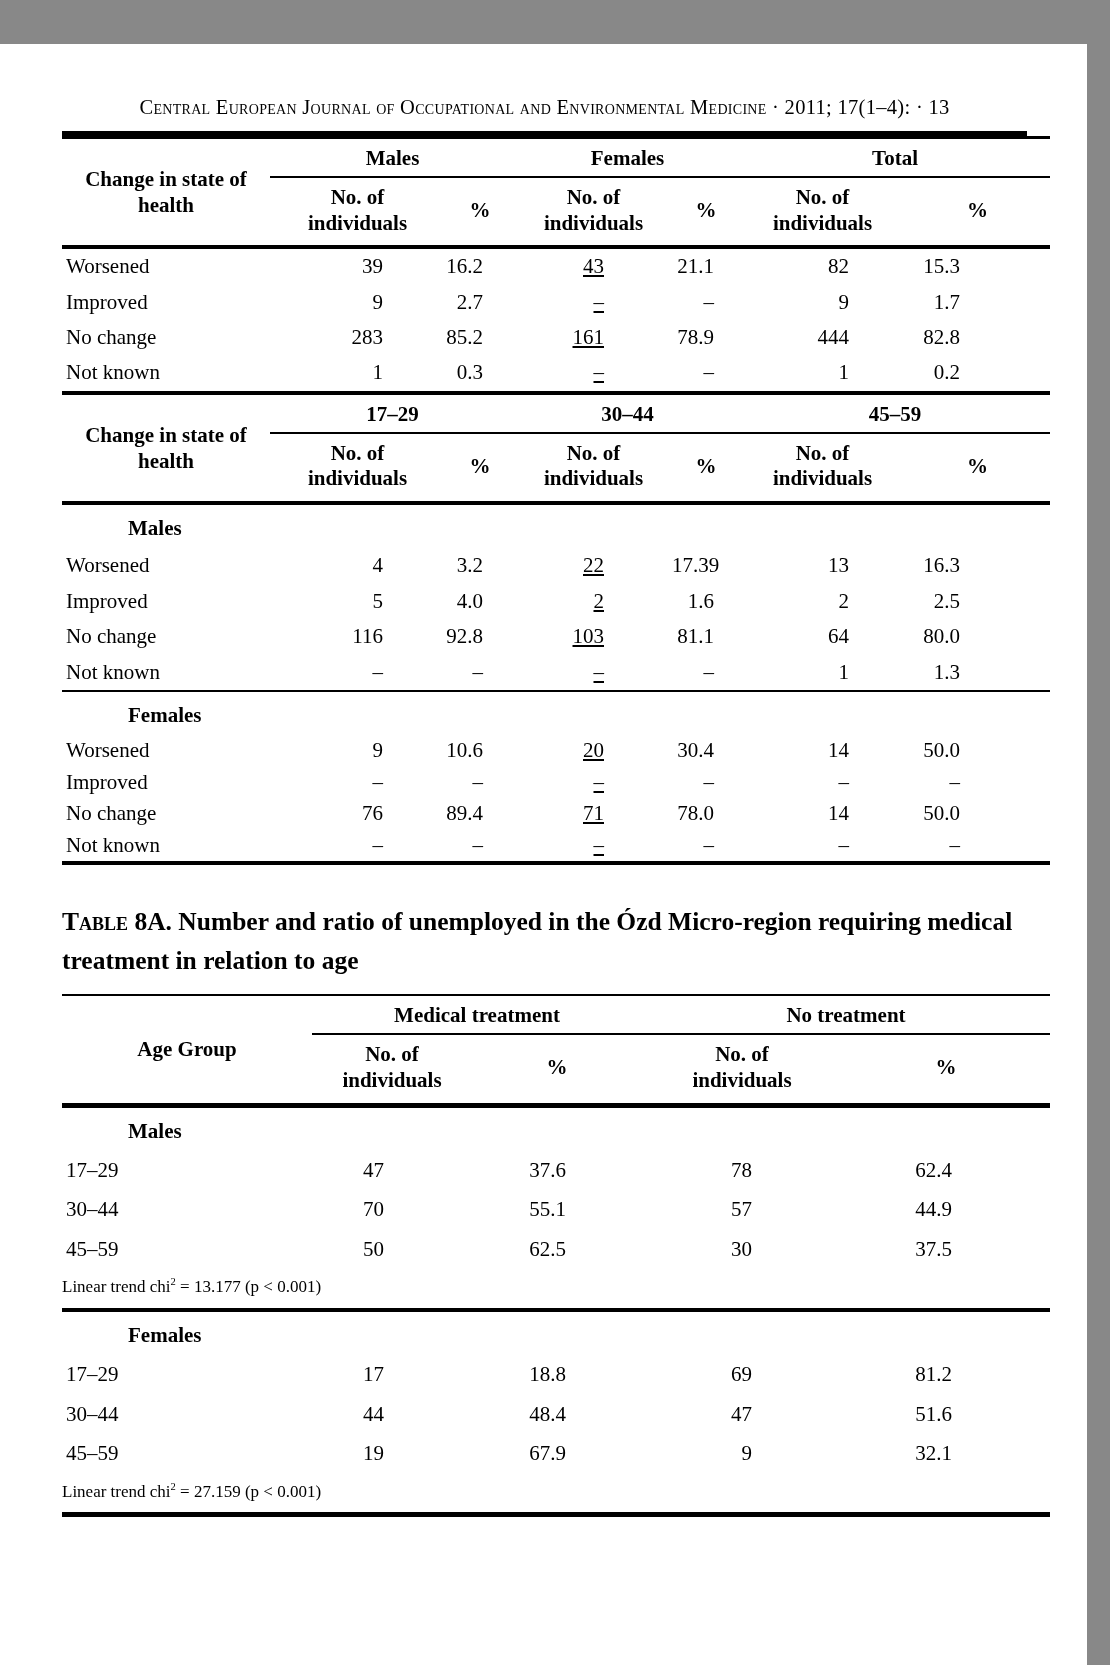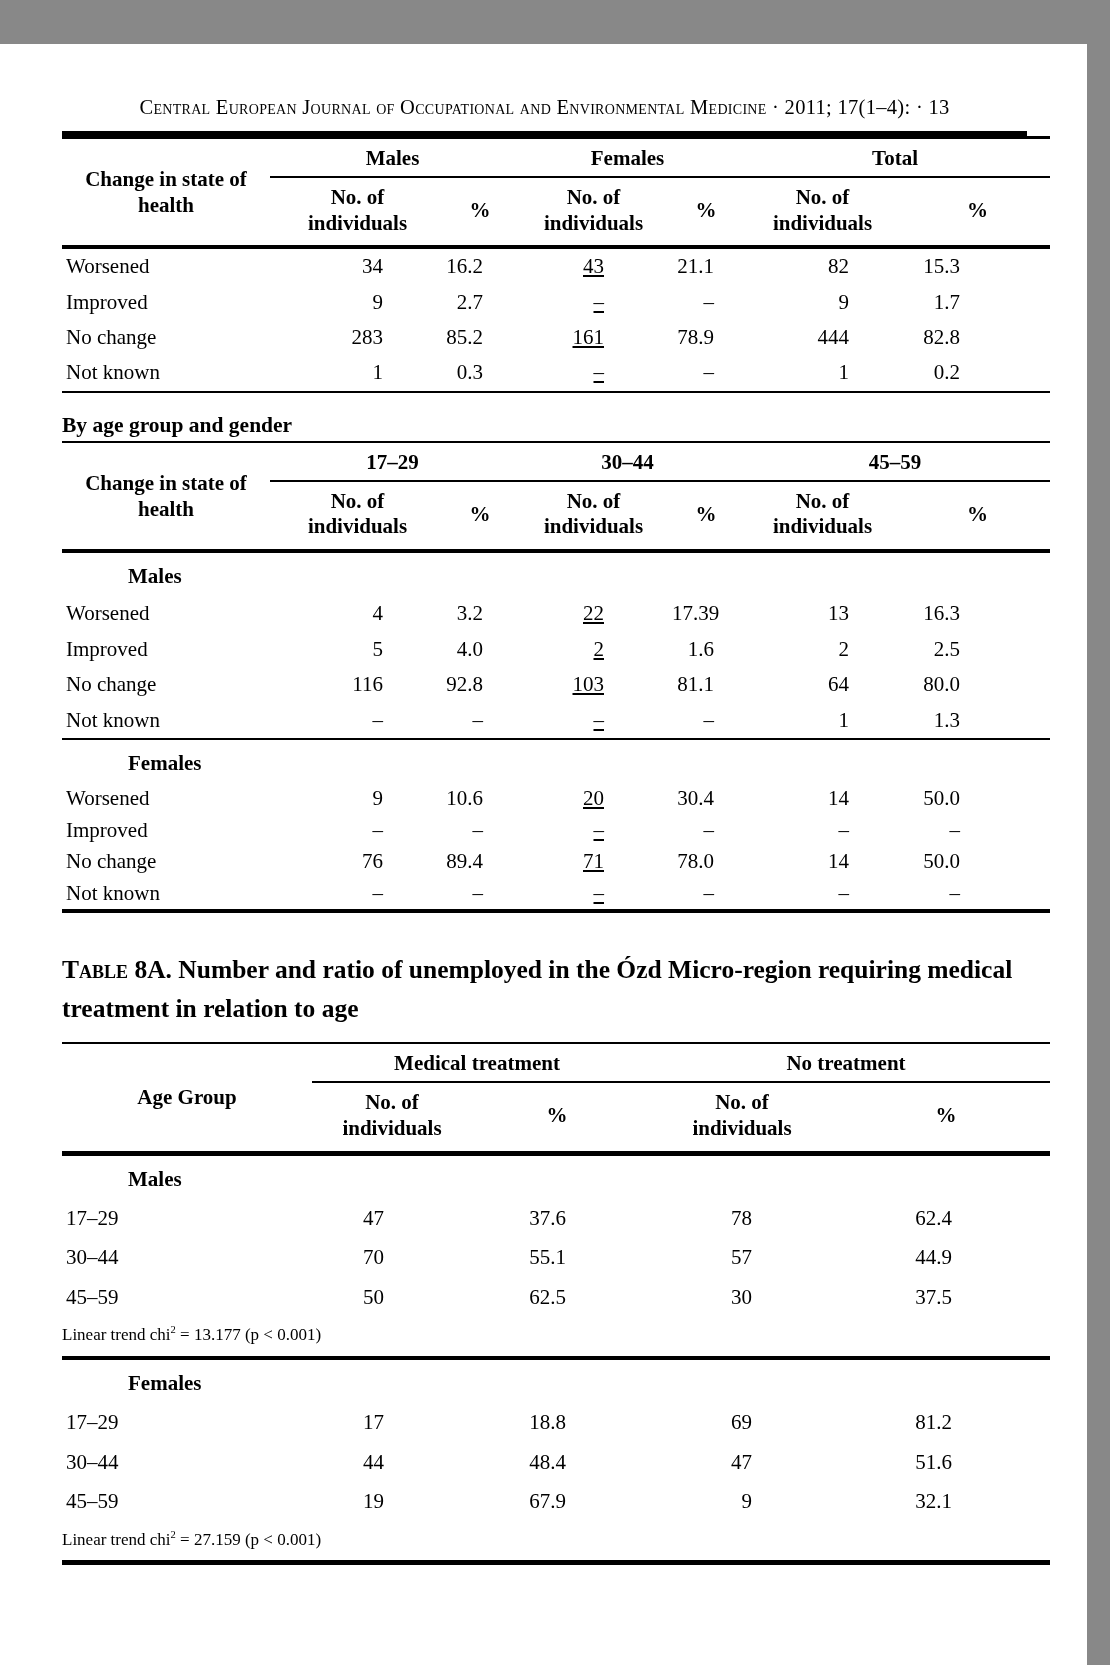--- a/index.html
+++ b/index.html
@@ -100,21 +100,21 @@
         <th>%</th>
         <th><span class="w">No. of individuals</span></th>
         <th>%</th>
         <th><span class="w">No. of individuals</span></th>
         <th>%</th>
       </tr>
     </thead>
     <tbody>
       <tr>
         <td class="lbl">Worsened</td>
-        <td class="v0">34</td>
+        <td class="v0">39</td>
         <td class="v1">16.2</td>
         <td class="v2">43</td>
         <td class="v3">21.1</td>
         <td class="v4">82</td>
         <td class="v5">15.3</td>
       </tr>
       <tr>
         <td class="lbl">Improved</td>
         <td class="v0">9</td>
         <td class="v1">2.7</td>
@@ -137,21 +137,20 @@
         <td class="v0">1</td>
         <td class="v1">0.3</td>
         <td class="v2">–</td>
         <td class="v3">–</td>
         <td class="v4">1</td>
         <td class="v5">0.2</td>
       </tr>
     </tbody>
   </table>
 
-  <p class="section-heading">By age group and gender</p>
 
   <table class="t6 t-byage">
     <colgroup>
         <col class="c-lbl">
         <col class="c-n1">
         <col class="c-p1">
         <col class="c-n2">
         <col class="c-p2">
         <col class="c-n3">
         <col class="c-p3">

